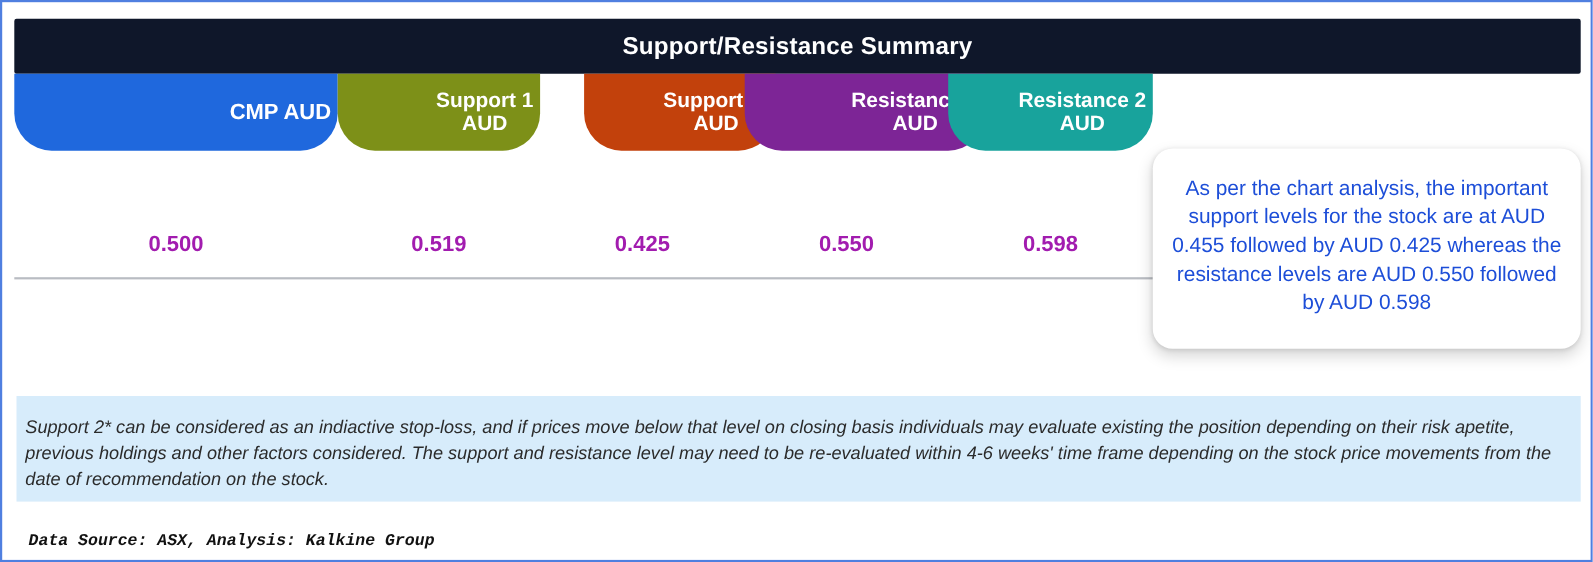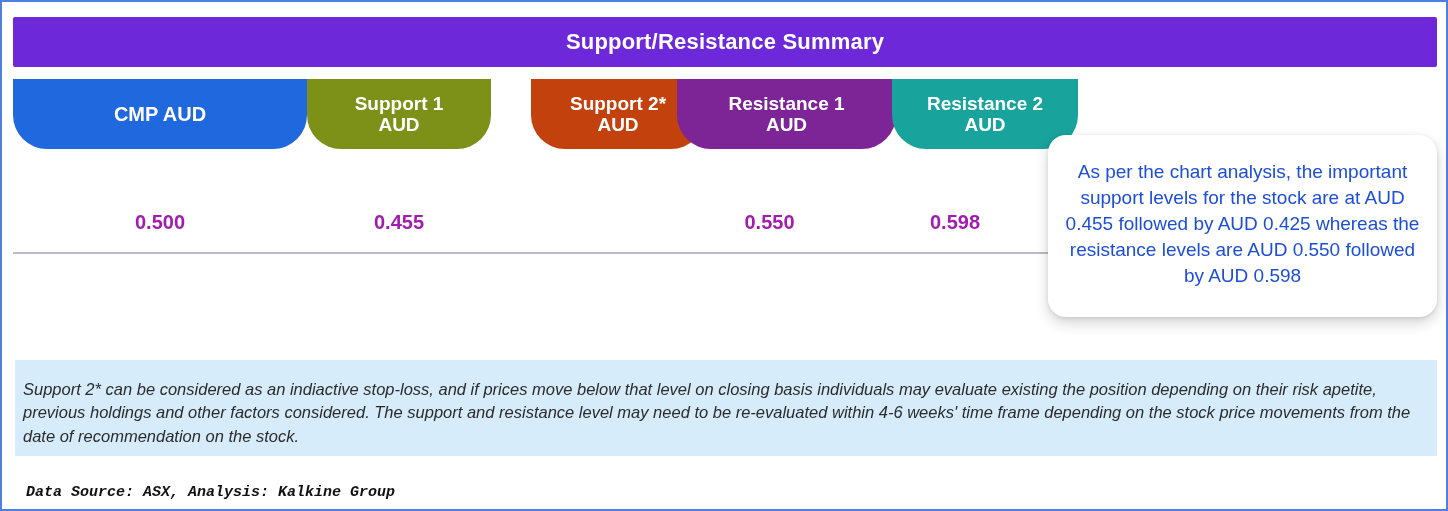--- a/index.html
+++ b/index.html
@@ -22,21 +22,21 @@
     overflow: hidden;
   }
 
   
   .title-bar {
     position: absolute;
     left: 11px;
     top: 15px;
     width: 1424px;
     height: 50px;
-    background: #6d28d9;
+    background: #0f172a;
     border-radius: 2px;
     display: flex;
     align-items: center;
     justify-content: center;
   }
   .title-bar .title-text {
     color: #ffffff;
     font-size: 22px;
     font-weight: bold;
     letter-spacing: .2px;
@@ -45,27 +45,27 @@
   
   .pill-row {
     position: absolute;
     left: 11px;
     top: 65px;
     width: 1424px;
     height: 70px;
   }
   .pill {
     position: absolute;
-    top: 12px;
+    top: 0;
     height: 70px;
     border-bottom-left-radius: 34px;
     border-bottom-right-radius: 34px;
     display: flex;
     align-items: center;
-    justify-content: center;
+    justify-content: flex-end;
     text-align: center;
     box-sizing: border-box;
   }
   .pill .pill-label {
     color: #ffffff;
     font-size: 19px;
     font-weight: bold;
     line-height: 1.12;
     padding: 0 6px;
   }
@@ -179,33 +179,36 @@
     </div>
 
     <div class="pill" style="left:478px;width:174px;background:#c2410c;margin-left:40px;">
       <span class="pill-label">Support 2*<br>AUD</span>
     </div>
 
     <div class="pill" style="left:664px;width:219px;background:#7d2596;">
       <span class="pill-label">Resistance 1<br>AUD</span>
     </div>
 
-    <div class="pill" style="left:849px;width:186px;background:#18a39c;margin-left:30px;">
+    <div class="pill" style="left:849px;width:186px;background:#18a39c;">
       <span class="pill-label">Resistance 2<br>AUD</span>
     </div>
 
 
   </div>
 
   <div class="value-row">
     <div class="value-cell" style="left:0px;width:294px;">
       <span class="value-text">0.500</span>
     </div>
     <div class="value-cell" style="left:294px;width:184px;">
-      <span class="value-text">0.455</span>
+      <span class="value-text">0.519</span>
+    </div>
+    <div class="value-cell" style="left:478px;width:186px;">
+      <span class="value-text">0.425</span>
     </div>
     <div class="value-cell" style="left:664px;width:185px;">
       <span class="value-text">0.550</span>
     </div>
     <div class="value-cell" style="left:849px;width:186px;">
       <span class="value-text">0.598</span>
     </div>
   </div>
 
   <div class="row-rule"></div>

